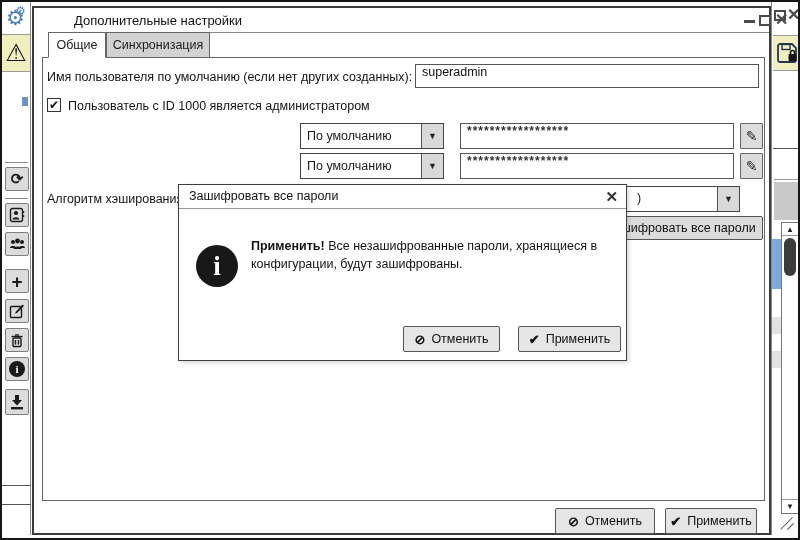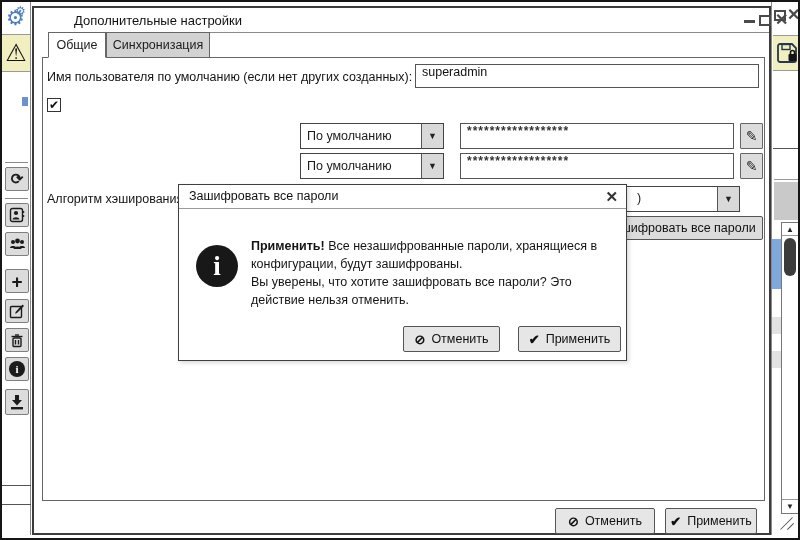--- a/index.html
+++ b/index.html
@@ -196,20 +196,21 @@
     <div class="panel">
 
       <span class="lbl" style="left:4px;top:12px;">Имя пользователя по умолчанию (если нет других созданных):</span>
       <div class="input" style="left:372px;top:6px;width:344px;height:24px;">
         <span>superadmin</span>
       </div>
 
       <div class="checkbox" style="left:4px;top:40px;">
         <span>✔</span>
       </div>
+      <span class="lbl" style="left:25px;top:41px;">Пользователь с ID 1000 является администратором</span>
 
       <div class="select" style="left:257px;top:65px;width:144px;height:26px;">
         <span class="val">По умолчанию</span>
         <span class="arrow-btn">▼</span>
       </div>
       <div class="input" style="left:417px;top:65px;width:274px;height:26px;">
         <span class="masked">******************</span>
       </div>
       <div class="small-btn" style="left:697px;top:65px;width:23px;height:26px;">
         <span style="font-size:14px;">✎</span>
@@ -248,21 +249,20 @@
   </div>
 
   <div class="modal">
     <div class="modal-title">
       <span class="modal-title-text">Зашифровать все пароли</span>
       <span class="modal-close">✕</span>
     </div>
     <div class="info-circle">i</div>
     <div class="modal-text">
       <p><b>Применить!</b><span> Все незашифрованные пароли, хранящиеся в конфигурации, будут зашифрованы.</span></p>
-      <p>Вы уверены, что хотите зашифровать все пароли? Это действие нельзя отменить.</p>
     </div>
     <div class="btn" style="left:224px;top:141px;width:97px;height:26px;">
       <span class="ico">⊘</span>
       <span>Отменить</span>
     </div>
     <div class="btn" style="left:339px;top:141px;width:103px;height:26px;">
       <span class="ico">✔</span>
       <span>Применить</span>
     </div>
   </div>

